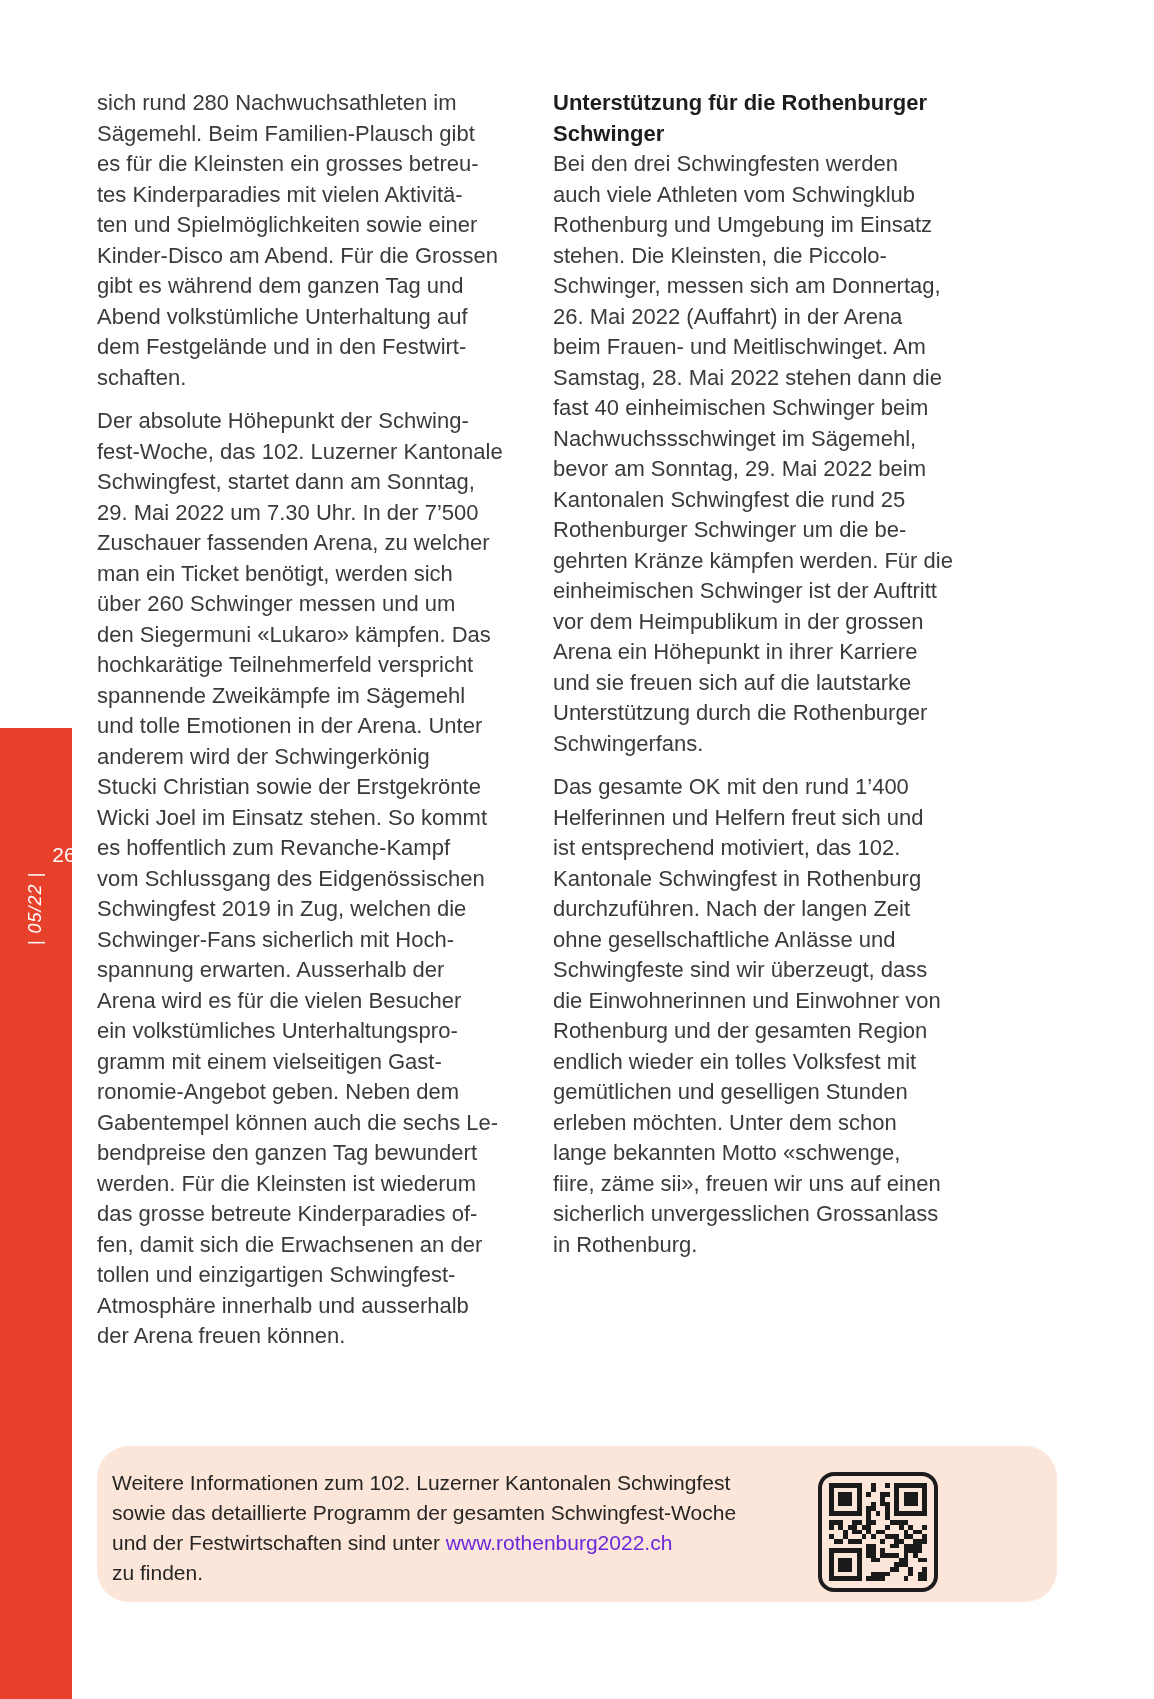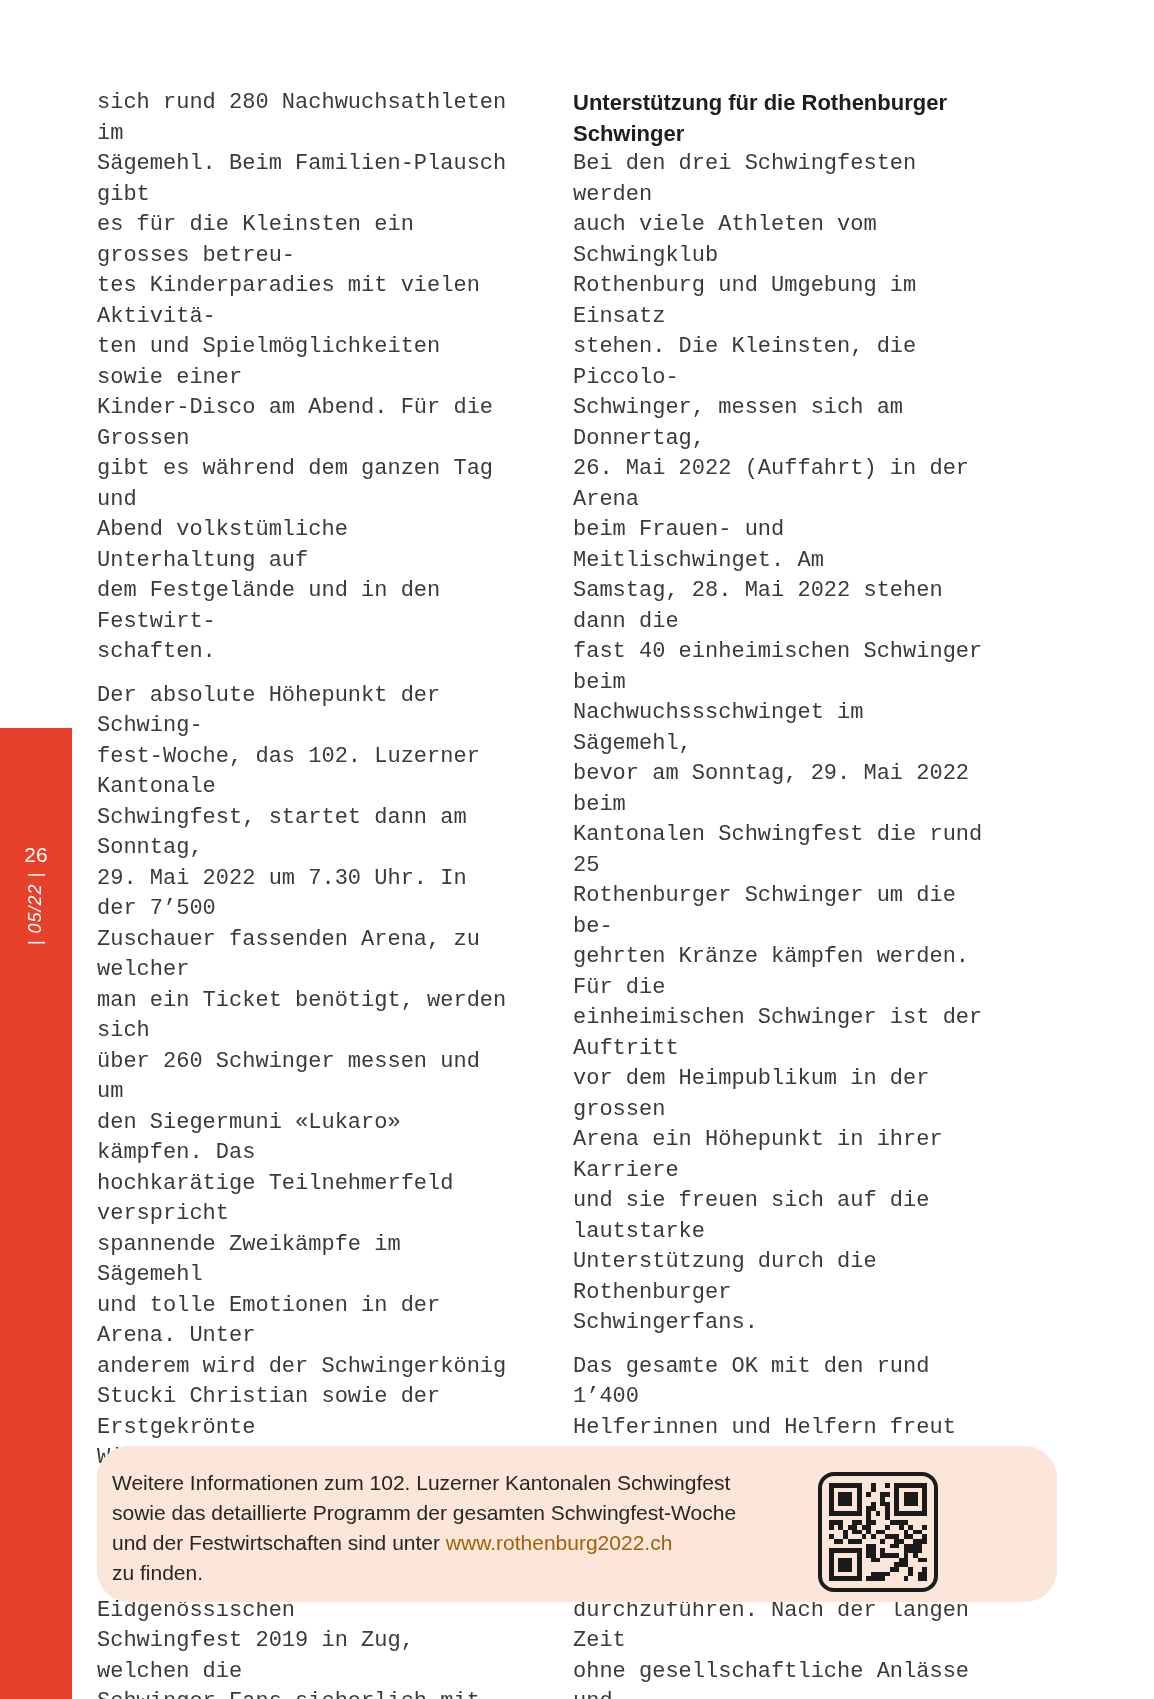--- a/index.html
+++ b/index.html
@@ -11,39 +11,38 @@
     font-family:"Liberation Sans","DejaVu Sans",sans-serif;
     overflow:hidden;
   }
   
   .redbar{
     position:absolute;left:0;top:728px;width:72px;height:971px;
     background:#e7412c;
   }
   .pagenum{
     position:absolute;top:115px;left:0;width:72px;
-    color:#ffffff;font-size:21px;font-weight:400;text-align:center;
+    color:#ffffff;font-size:21px;font-weight:400;text-align:center;padding-left:28px;
   }
   .issue-wrap{
     position:absolute;top:138px;left:0;width:72px;height:84px;
     display:flex;align-items:center;justify-content:center;
   }
   .issue{
     transform:rotate(-90deg);white-space:nowrap;
     color:#ffffff;font-size:18px;font-style:italic;letter-spacing:1px;
   }
   
   .col{position:absolute;top:88px;}
   .col-left{left:97px;width:410px;}
-  .col-right{left:573px;width:410px;}
+  .col-right{left:553px;width:410px;}
   .body-p{
     margin:0 0 13px 0;
     font-size:22px;line-height:30.5px;color:#3a3a39;
     white-space:pre-line;
-    font-family:Liberation Mono, monospace;
   }
   .heading{
     margin:0;padding:0;
     font-size:22px;line-height:30.5px;font-weight:700;color:#1d1d1b;
     white-space:pre-line;
   }
   .attribution{
     margin:10px 0 0 0;
     font-size:20px;line-height:29px;color:#1d1d1b;
     font-style:italic;font-weight:600;text-align:right;
@@ -53,21 +52,21 @@
   .infobox{
     position:absolute;left:97px;top:1446px;width:960px;height:156px;
     background:#fce5d9;
     border-radius:32px;
   }
   .infobox-text{
     position:absolute;left:15px;top:22px;margin:0;width:660px;
     font-size:21px;line-height:30px;color:#262625;
     white-space:pre-line;
   }
-  .weblink{color:#a16207;text-decoration:none;cursor:pointer;}
+  .weblink{color:#6d28d9;text-decoration:none;cursor:pointer;}
   .qr-frame{
     position:absolute;left:721px;top:26px;
     box-sizing:border-box;width:120px;height:120px;
     border:4px solid #1c1c1c;border-radius:16px;
     padding:7px;
   }
   .qr-frame svg{display:block;width:98px;height:98px;shape-rendering:crispEdges;}
 </style>
 </head>
 <body>

